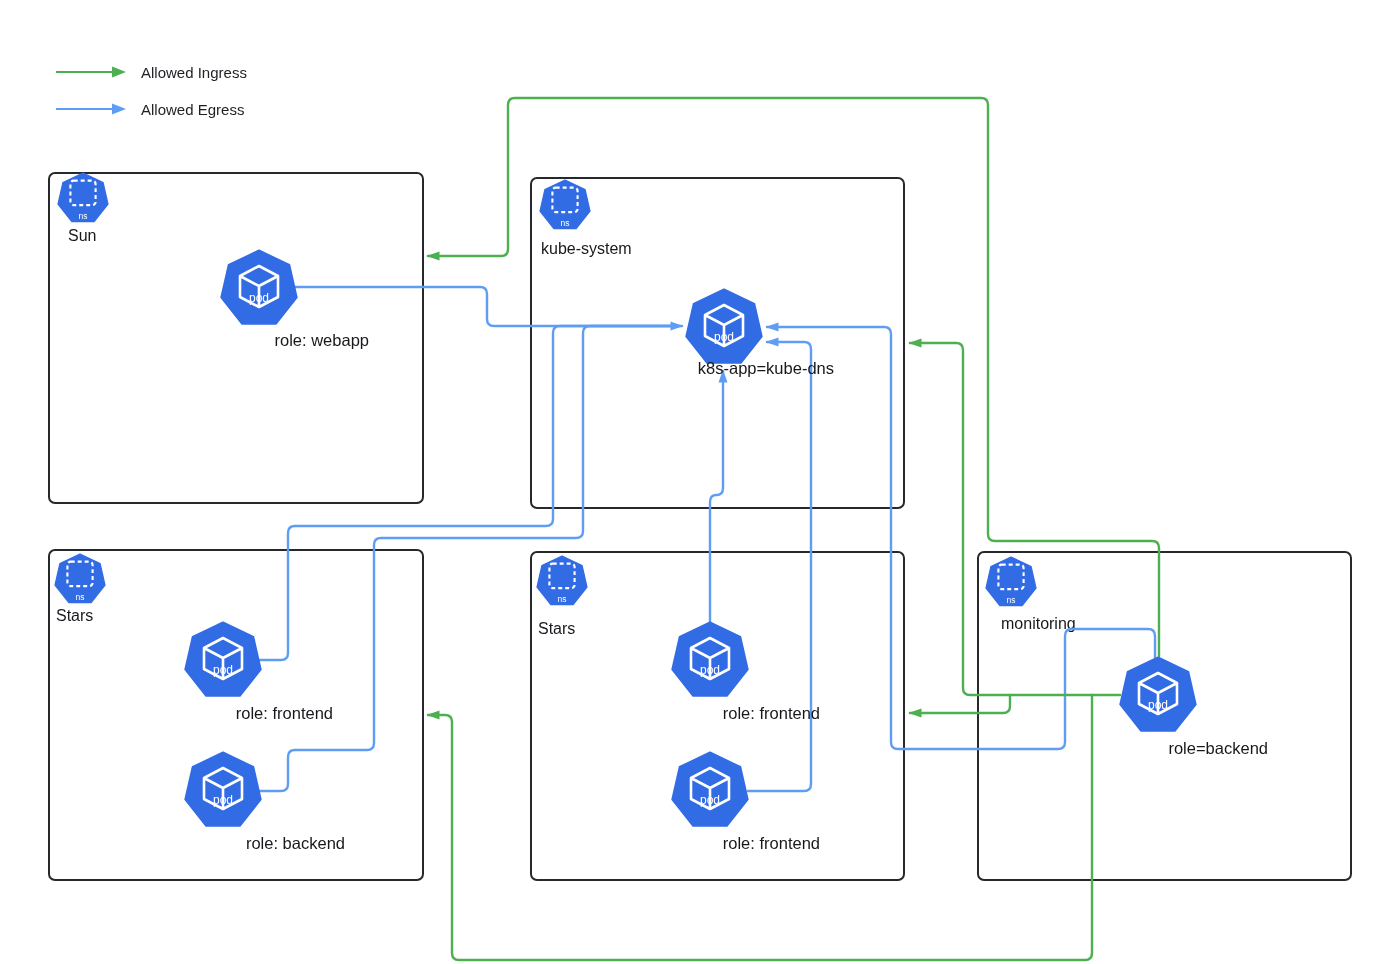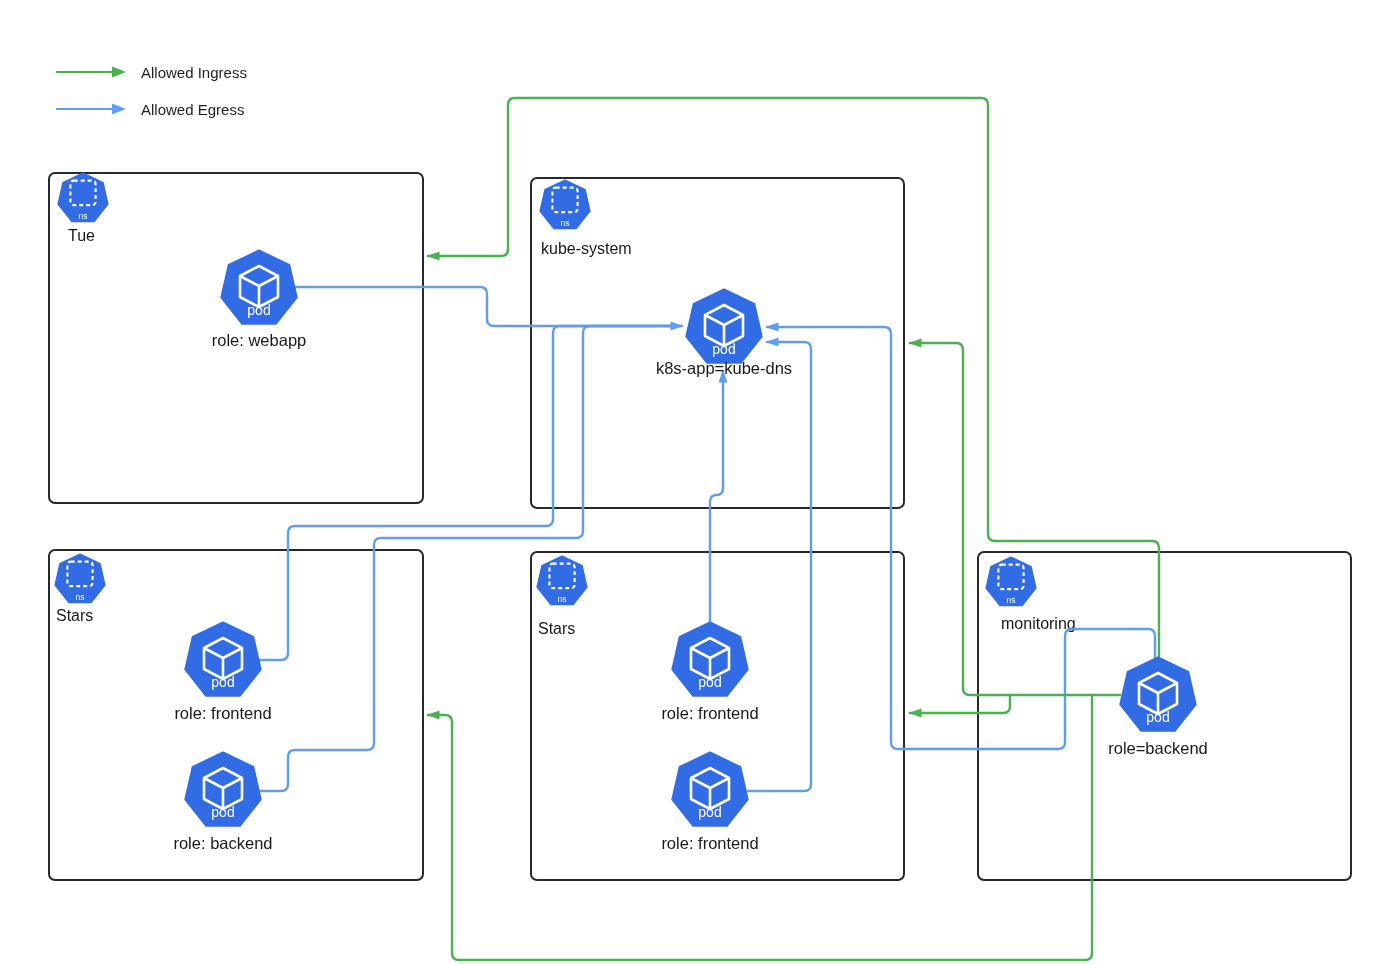--- a/index.html
+++ b/index.html
@@ -16,22 +16,22 @@
   
   .ns-box{position:absolute;border:2px solid var(--border);border-radius:7px;box-sizing:border-box;background:transparent;}
   .ns-badge{position:absolute;width:52px;height:53px;color:var(--k8s);}
   .ns-badge svg{display:block;}
   .ns-word{position:absolute;left:0;right:0;bottom:5px;text-align:center;color:#fff;font-size:8.5px;line-height:1;}
   .ns-label{position:absolute;font-size:16px;color:var(--text);white-space:nowrap;}
 
   
   .pod-node{position:absolute;width:78px;height:80px;z-index:5;color:var(--k8s);}
   .pod-node svg{display:block;}
-  .pod-word{position:absolute;left:0;right:0;bottom:12px;text-align:center;color:#fff;font-size:14px;line-height:1;}
-  .pod-label{position:absolute;width:220px;text-align:center;font-size:16.5px;color:var(--text);z-index:5;white-space:nowrap;}
+  .pod-word{position:absolute;left:0;right:0;bottom:25px;text-align:center;color:#fff;font-size:12px;line-height:1;}
+  .pod-label{position:absolute;width:220px;text-align:right;font-size:16.5px;color:var(--text);z-index:5;white-space:nowrap;}
 
   
   #edge-layer{position:absolute;left:0;top:0;z-index:3;pointer-events:none;}
   .edge{fill:none;stroke-width:2.4;stroke-linecap:round;}
   .stroke-ingress{stroke:var(--ingress);}
   .stroke-egress{stroke:var(--egress);}
   .fill-ingress{fill:var(--ingress);}
   .fill-egress{fill:var(--egress);}
 
   
@@ -77,21 +77,21 @@
     </div>
   </div>
 
   <div class="ns-box" style="left:48px;top:147px;width:376px;height:332px">
     <div class="ns-badge" style="left:7px;top:-2px">
       <svg width="52" height="53" viewBox="0 0 78 80">
           <use href="#sym-ns"></use>
         </svg>
       <span class="ns-word">ns</span>
     </div>
-    <div class="ns-label" style="left:18px;top:53px">Tue</div>
+    <div class="ns-label" style="left:18px;top:53px">Sun</div>
   </div>
 
   <div class="ns-box" style="left:530px;top:152px;width:375px;height:332px">
     <div class="ns-badge" style="left:7px;top:0px">
       <svg width="52" height="53" viewBox="0 0 78 80">
           <use href="#sym-ns"></use>
         </svg>
       <span class="ns-word">ns</span>
     </div>
     <div class="ns-label" style="left:9px;top:61px">kube-system</div>
@@ -171,21 +171,21 @@
     <span class="pod-word">pod</span>
   </div>
   <div class="pod-label" style="left:113px;top:679px">role: frontend</div>
 
   <div class="pod-node" style="left:184px;top:726px">
     <svg width="78" height="80" viewBox="0 0 78 80">
         <use href="#sym-pod"></use>
       </svg>
     <span class="pod-word">pod</span>
   </div>
-  <div class="pod-label" style="left:113px;top:809px">role: backend</div>
+  <div class="pod-label" style="left:125px;top:809px">role: backend</div>
 
   <div class="pod-node" style="left:671px;top:596px">
     <svg width="78" height="80" viewBox="0 0 78 80">
         <use href="#sym-pod"></use>
       </svg>
     <span class="pod-word">pod</span>
   </div>
   <div class="pod-label" style="left:600px;top:679px">role: frontend</div>
 
   <div class="pod-node" style="left:671px;top:726px">

